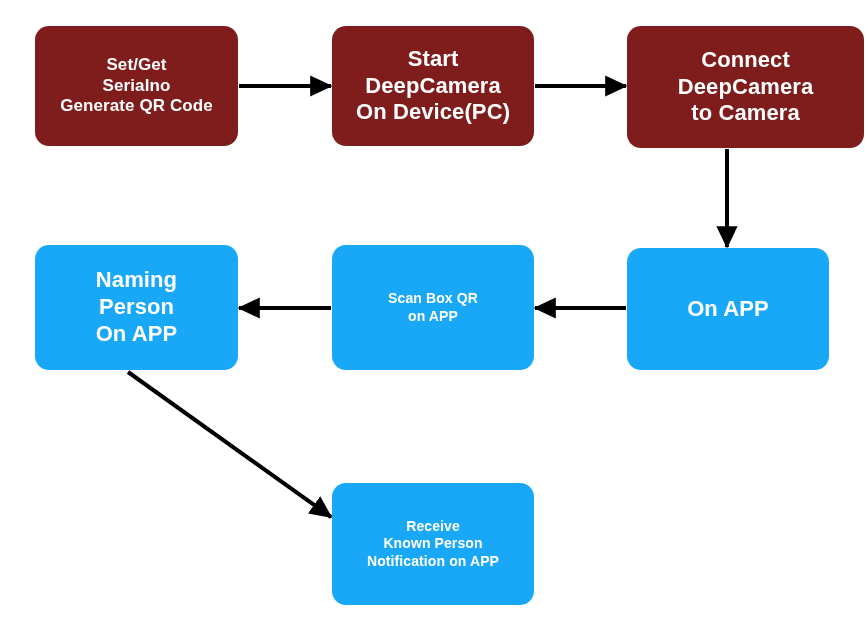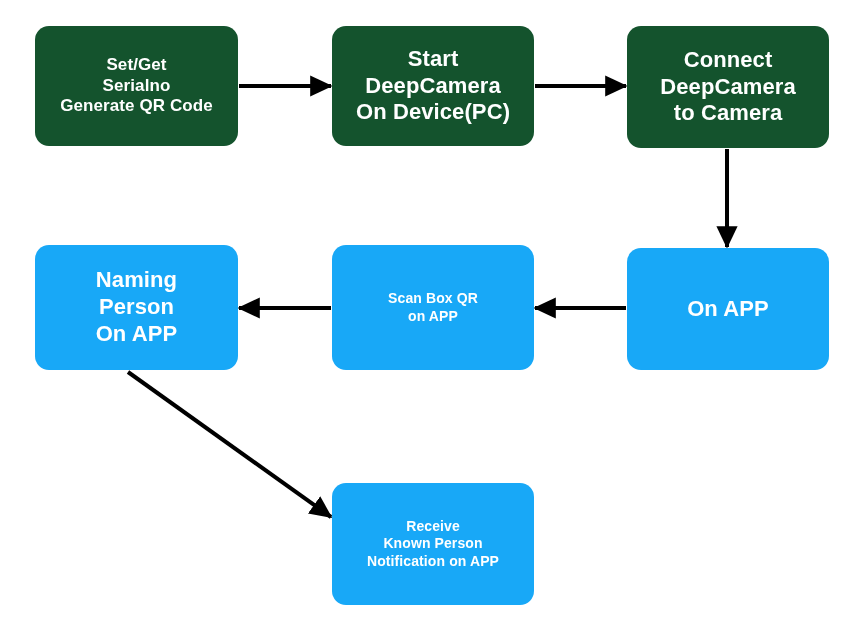--- a/index.html
+++ b/index.html
@@ -23,21 +23,21 @@
     align-items: center;
     justify-content: center;
     text-align: center;
     color: #ffffff;
     font-weight: bold;
     line-height: 1.22;
     letter-spacing: 0.1px;
     user-select: none;
   }
   .node .label { display: block; width: 100%; padding: 0 6px; }
-  .node-green { background: #14532d; }
+  .node-green { background: #7f1d1d; }
   .node-blue  { background: #18a8f7; }
 
   .fs-small  { font-size: 17px; }
   .fs-medium { font-size: 14px; }
   .fs-large  { font-size: 22px; }
 
   svg.edges {
     position: absolute;
     left: 0; top: 0;
     width: 866px;
@@ -75,21 +75,21 @@
           <span style="display: block;">Generate QR Code</span>
         </span>
       </div>
       <div class="node node-green fs-large" style="left: 332px; top: 26px; width: 202px; height: 120px;">
         <span class="label">
           <span style="display: block;">Start</span>
           <span style="display: block;">DeepCamera</span>
           <span style="display: block;">On Device(PC)</span>
         </span>
       </div>
-      <div class="node node-green fs-large" style="left: 627px; top: 26px; width: 202px; height: 122px;">
+      <div class="node node-green fs-large" style="left: 627px; top: 26px; width: 237px; height: 122px;">
         <span class="label">
           <span style="display: block;">Connect</span>
           <span style="display: block;">DeepCamera</span>
           <span style="display: block;">to Camera</span>
         </span>
       </div>
       <div class="node node-blue fs-large" style="left: 627px; top: 248px; width: 202px; height: 122px;">
         <span class="label">
           <span style="display: block;">On APP</span>
         </span>

